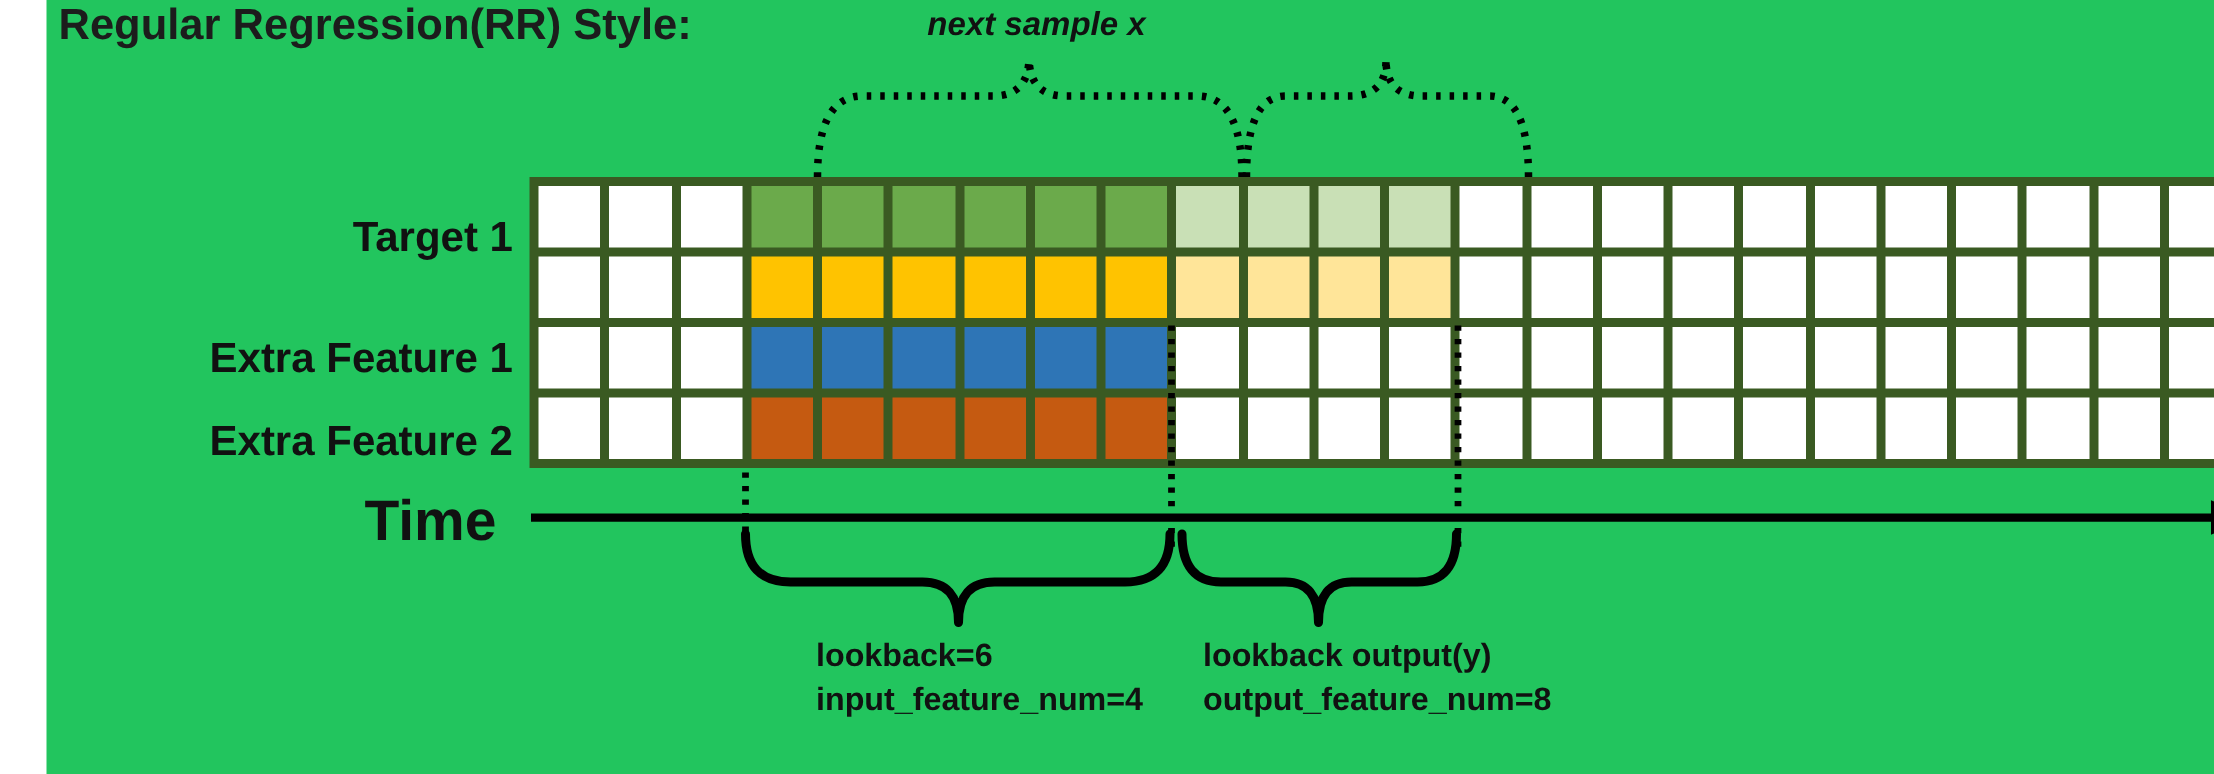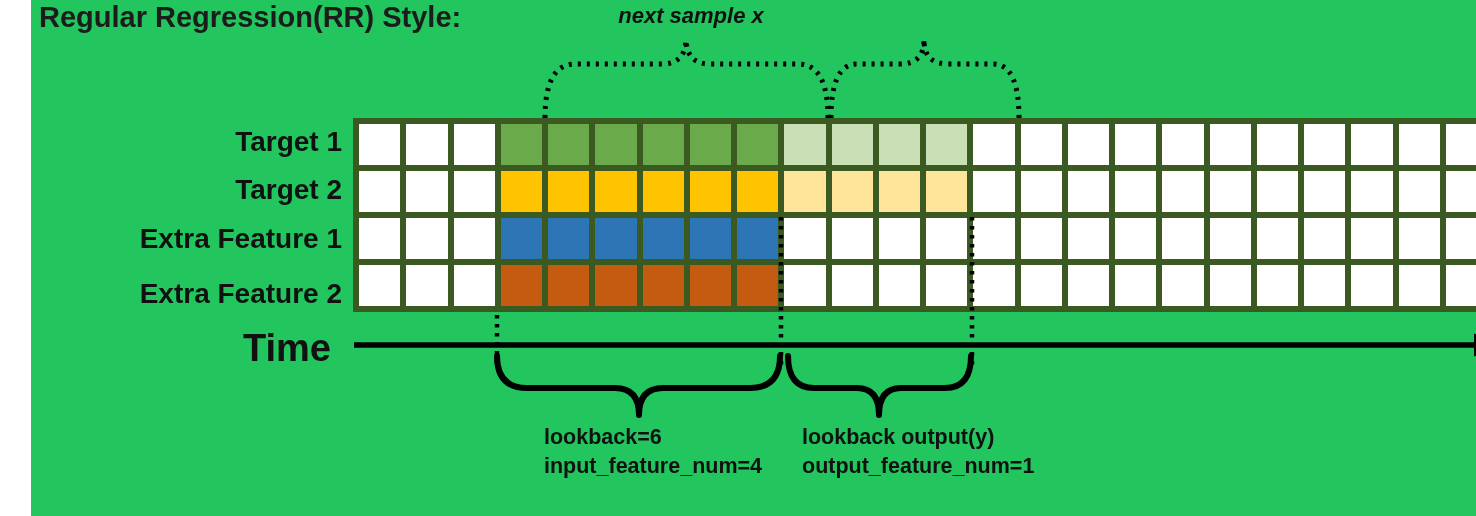--- a/index.html
+++ b/index.html
@@ -14,21 +14,21 @@
   .next-label{
     position:absolute;top:3px;width:210px;text-align:center;
     font-size:22px;font-style:italic;font-weight:bold;color:#111;white-space:nowrap;
   }
   .next-x{left:555px;}
   .next-y{left:790px;}
   .row-label{
     position:absolute;left:0;width:311px;height:48px;line-height:48px;
     text-align:right;font-size:28px;font-weight:bold;color:#111;white-space:nowrap;
   }
-  .rl0{top:118px;text-align:right;} .rl1{top:166px;} .rl2{top:215px;} .rl3{top:270px;}
+  .rl0{top:134px;text-align:right;} .rl1{top:166px;} .rl2{top:215px;} .rl3{top:270px;}
   .grid{
     position:absolute;left:322px;top:118px;width:1140px;height:194px;
     box-sizing:border-box;display:grid;gap:6px;padding:6px;
   }
   .cell{background:#ffffff;}
   .time-label{
     position:absolute;left:190px;top:327px;width:110px;text-align:right;
     font-size:38px;font-weight:bold;color:#111;white-space:nowrap;
   }
   .sample-text{
@@ -42,21 +42,20 @@
 </head>
 <body>
 
 <div class="canvas">
 
   <div class="title">Regular Regression(RR) Style:</div>
 
   <div class="next-label next-x">next sample x</div>
 
   <div class="row-label rl0">Target 1</div>
-  <div class="row-label rl1">Target 2</div>
   <div class="row-label rl2">Extra Feature 1</div>
   <div class="row-label rl3">Extra Feature 2</div>
 
   <div class="grid" style="background: rgb(58, 90, 34); grid-template-columns: repeat(24, 1fr); grid-template-rows: repeat(4, 1fr);">
       <div class="cell" style="background: rgb(255, 255, 255);"></div>
       <div class="cell" style="background: rgb(255, 255, 255);"></div>
       <div class="cell" style="background: rgb(255, 255, 255);"></div>
       <div class="cell" style="background: rgb(107, 170, 75);"></div>
       <div class="cell" style="background: rgb(107, 170, 75);"></div>
       <div class="cell" style="background: rgb(107, 170, 75);"></div>
@@ -174,16 +173,16 @@
 
   <div class="time-label">Time</div>
 
   <div class="sample-text sample-input">
     <div>lookback=6</div>
     <div>input_feature_num=4</div>
   </div>
 
   <div class="sample-text sample-output">
     <div>lookback output(y)</div>
-    <div>output_feature_num=1</div>
+    <div>output_feature_num=8</div>
   </div>
 
 </div>
 
 </body></html>

